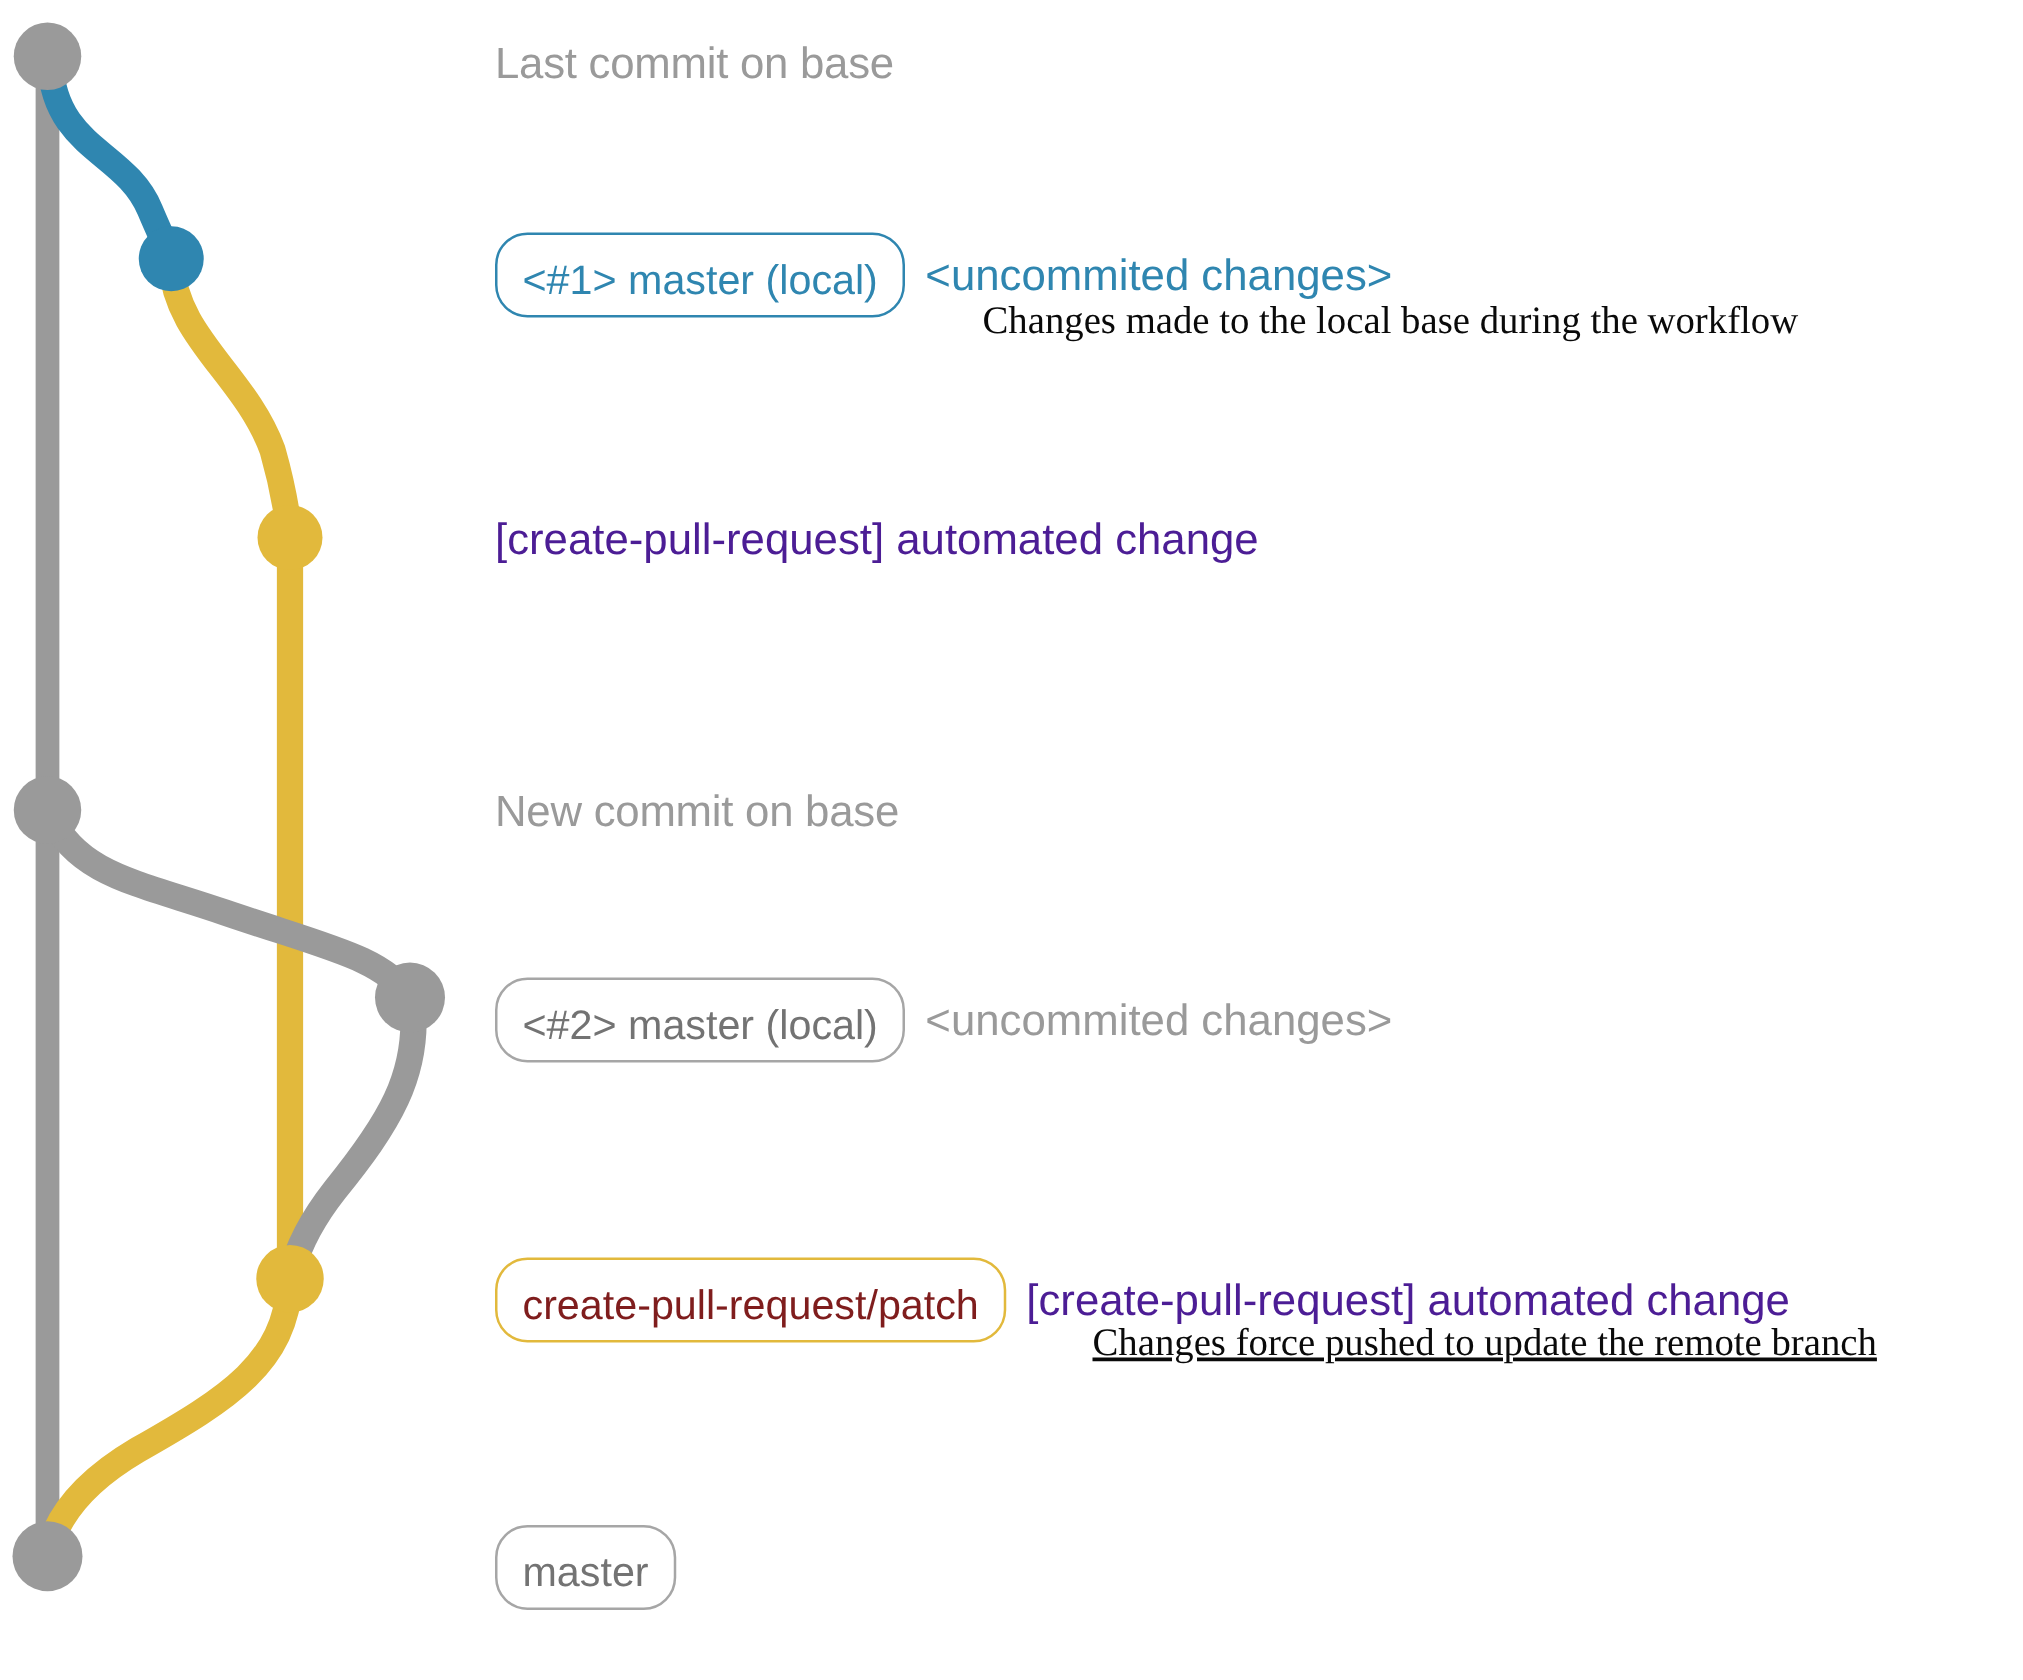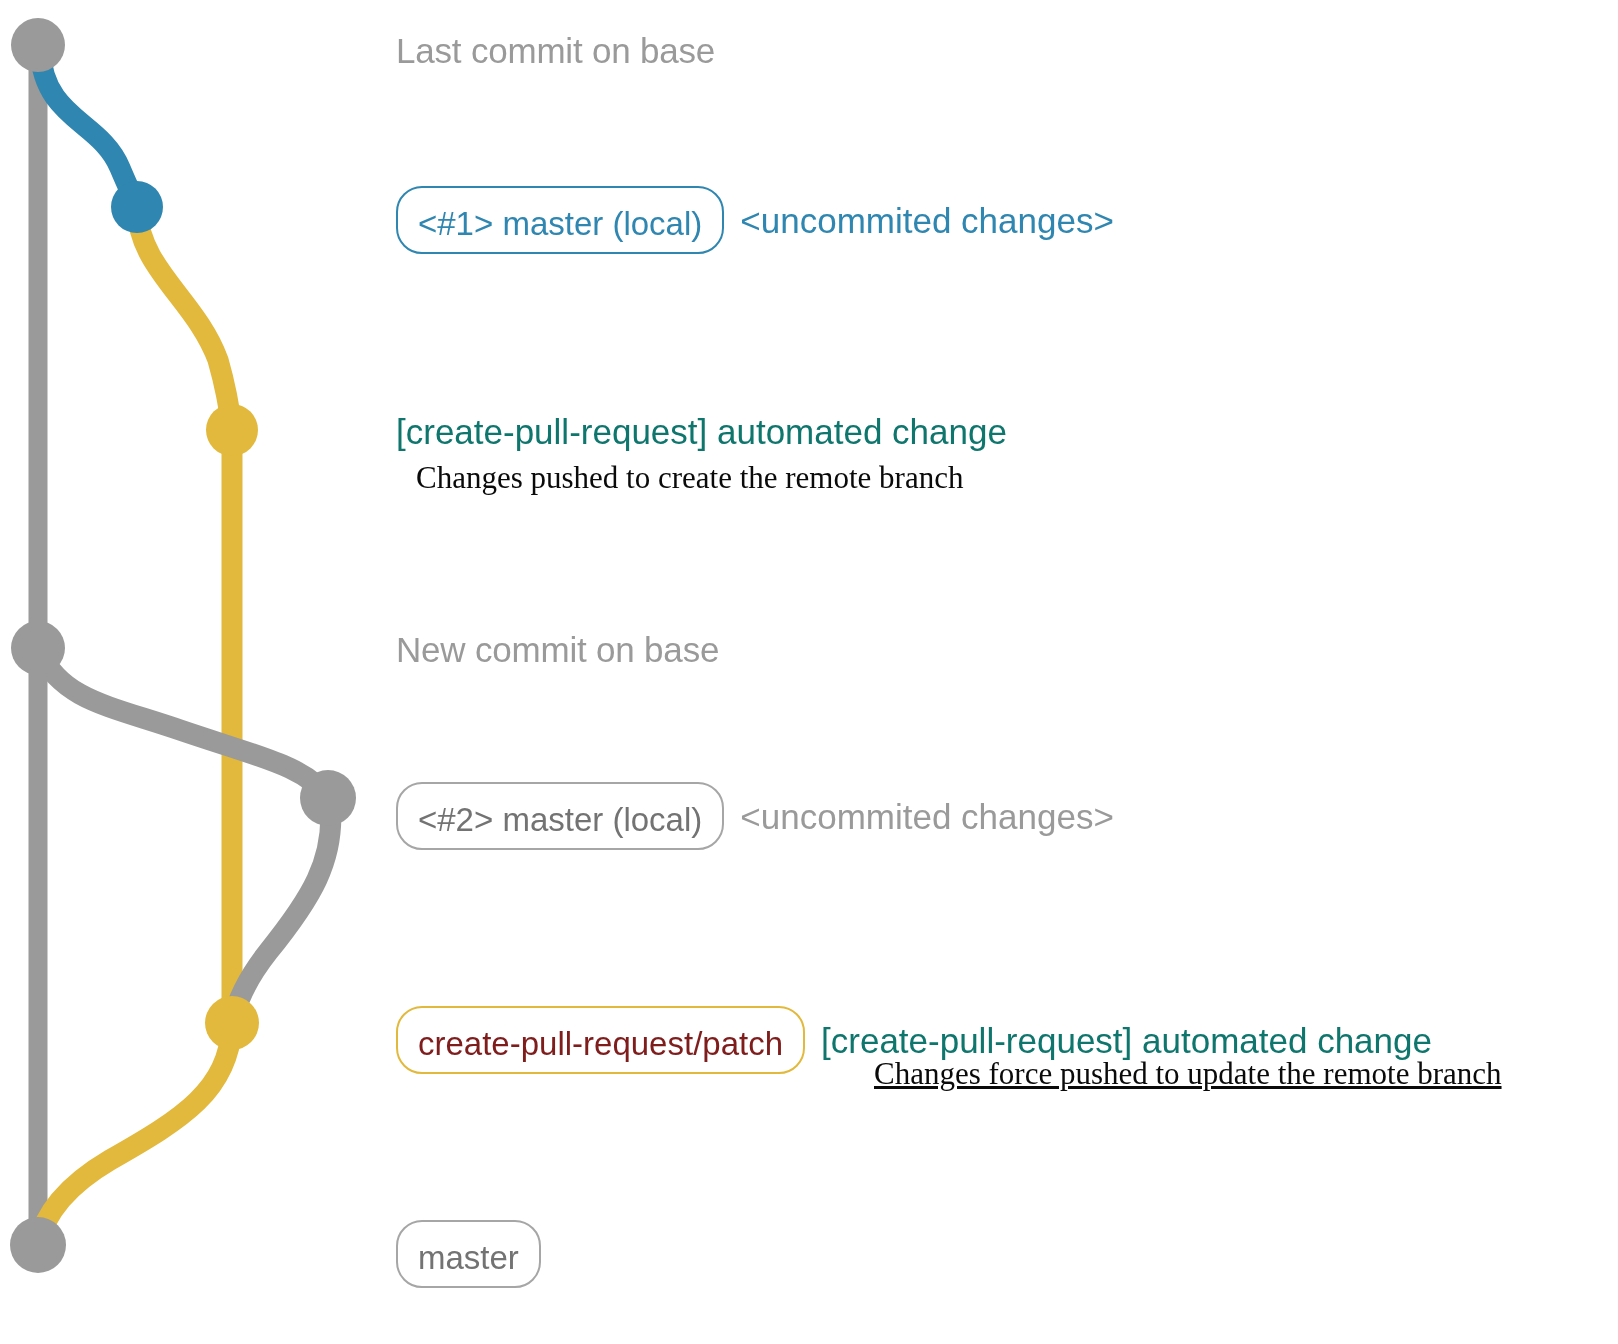--- a/index.html
+++ b/index.html
@@ -59,21 +59,21 @@
   .pill.yellow{ border-color: #e2b93c; color: #7f1d1d; }
   .pill.gray  { border-color: #a6a6a6; color: #737373; }
 
   .subject {
     font-size: 35px;
     line-height: 1;
     margin-left: 16px;
     white-space: nowrap;
   }
   .subject.blue   { color: #2f86b0; }
-  .subject.yellow { color: #0f766e; }
+  .subject.yellow { color: #4c1d95; }
   .subject.gray   { color: #9a9a9a; }
   .subject.title-gray { color: #9a9a9a; }
 
   .desc {
     position: absolute;
     font-family: "Liberation Serif", "DejaVu Serif", serif;
     font-size: 31px;
     line-height: 1;
     color: #0a0a0a;
     white-space: nowrap;
@@ -110,25 +110,25 @@
   </svg>
 
   <div class="row headline" style="top:33px;">
     <span class="plain-title subject title-gray" style="margin-left:0;">Last commit on base</span>
   </div>
 
   <div class="row headline" style="top:186px;">
     <span class="pill blue">&lt;#1&gt; master (local)</span>
     <span class="subject blue">&lt;uncommited changes&gt;</span>
   </div>
+  <div class="desc" style="left:786px; top:240px;">Changes made to the local base during the workflow</div>
 
   <div class="row headline" style="top:414px;">
     <span class="subject yellow" style="margin-left:0;">[create-pull-request] automated change</span>
   </div>
-  <div class="desc" style="left:416px; top:462px;">Changes pushed to create the remote branch</div>
 
   <div class="row headline" style="top:632px;">
     <span class="plain-title subject title-gray" style="margin-left:0;">New commit on base</span>
   </div>
 
   <div class="row headline" style="top:782px;">
     <span class="pill gray">&lt;#2&gt; master (local)</span>
     <span class="subject gray">&lt;uncommited changes&gt;</span>
   </div>
 

